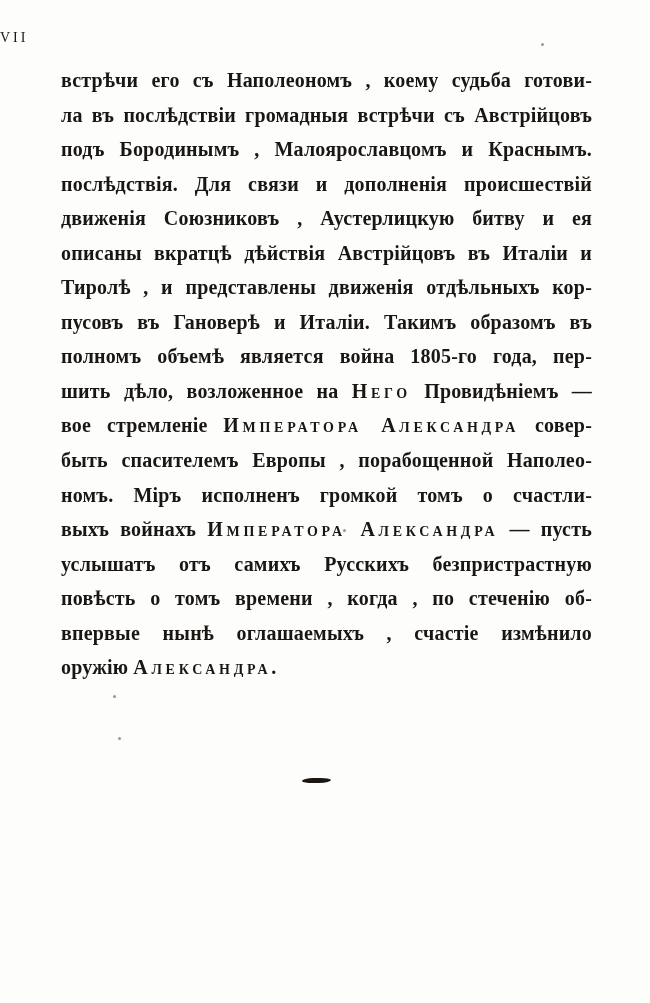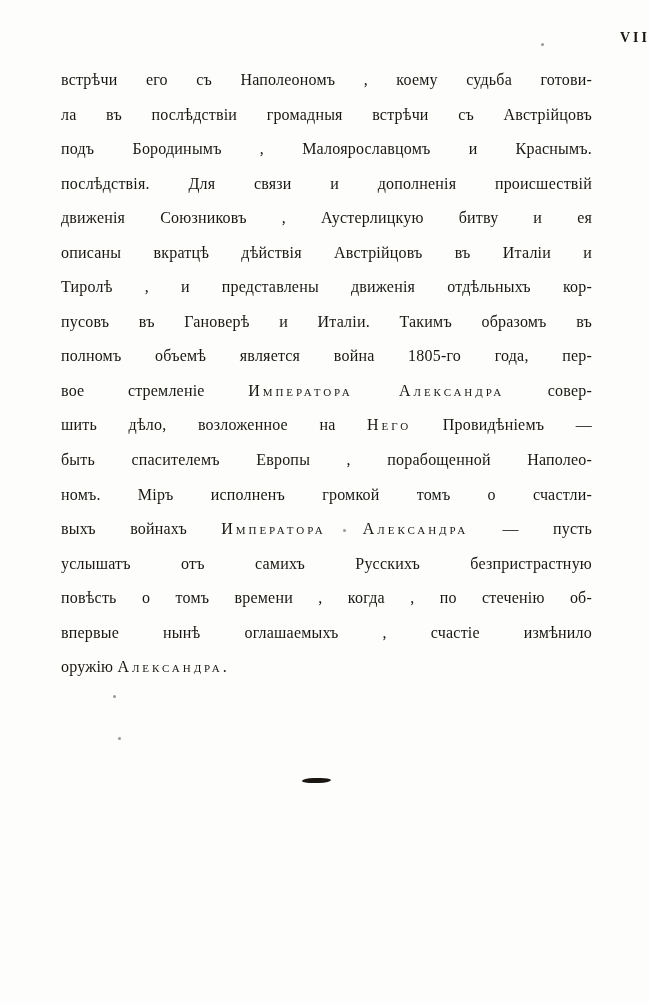--- a/index.html
+++ b/index.html
@@ -11,35 +11,35 @@
     background: #fdfdfb;
     font-family: "Liberation Serif", "DejaVu Serif", serif;
     color: #1a1713;
     overflow: hidden;
   }
   .page-number {
     position: absolute;
     top: 30px;
     left: 0;
     width: 100%;
-    text-align: right;
+    text-align: left;
     font-size: 14px;
-    font-weight: bold;
+    font-weight: normal;
     letter-spacing: 3px;
     color: #1a1713;
   }
   .text-block {
     position: absolute;
     top: 63px;
     left: 61px;
     width: 531px;
   }
   .line {
-    font-size: 16px;
-    font-weight: normal;
+    font-size: 20px;
+    font-weight: bold;
     line-height: 34.55px;
     height: 34.55px;
     letter-spacing: 0.2px;
     white-space: normal;
   }
   .line.just {
     text-align: justify;
     text-align-last: justify;
     -moz-text-align-last: justify;
   }
@@ -75,22 +75,22 @@
   <div class="text-block" id="text-block">
       <div class="line just"><span>встрѣчи его съ Наполеономъ , коему судьба готови-</span></div>
       <div class="line just"><span>ла въ послѣдствіи громадныя встрѣчи съ Австрійцовъ</span></div>
       <div class="line just"><span>подъ Бородинымъ , Малоярославцомъ и Краснымъ.</span></div>
       <div class="line just"><span>послѣдствія. Для связи и дополненія происшествій</span></div>
       <div class="line just"><span>движенія Союзниковъ , Аустерлицкую битву и ея</span></div>
       <div class="line just"><span>описаны вкратцѣ дѣйствія Австрійцовъ въ Италіи и</span></div>
       <div class="line just"><span>Тиролѣ , и представлены движенія отдѣльныхъ кор-</span></div>
       <div class="line just"><span>пусовъ въ Гановерѣ и Италіи. Такимъ образомъ въ</span></div>
       <div class="line just"><span>полномъ объемѣ является война 1805-го года, пер-</span></div>
+      <div class="line just"><span>шить дѣло, возложенное на </span><span class="sc">Него</span><span> Провидѣніемъ —</span></div>
       <div class="line just"><span>вое стремленіе </span><span class="sc">Императора Александра</span><span> совер-</span></div>
-      <div class="line just"><span>шить дѣло, возложенное на </span><span class="sc">Него</span><span> Провидѣніемъ —</span></div>
       <div class="line just"><span>быть спасителемъ Европы , порабощенной Наполео-</span></div>
       <div class="line just"><span>номъ. Міръ исполненъ громкой томъ о счастли-</span></div>
       <div class="line just"><span>выхъ войнахъ </span><span class="sc">Императора Александра</span><span> — пусть</span></div>
       <div class="line just"><span>услышатъ отъ самихъ Русскихъ безпристрастную</span></div>
       <div class="line just"><span>повѣсть о томъ времени , когда , по стеченію об-</span></div>
       <div class="line just"><span>впервые нынѣ оглашаемыхъ , счастіе измѣнило</span></div>
       <div class="line"><span>оружію </span><span class="sc">Александра</span><span>.</span></div>
     </div>
 
   <div class="end-rule"></div>

